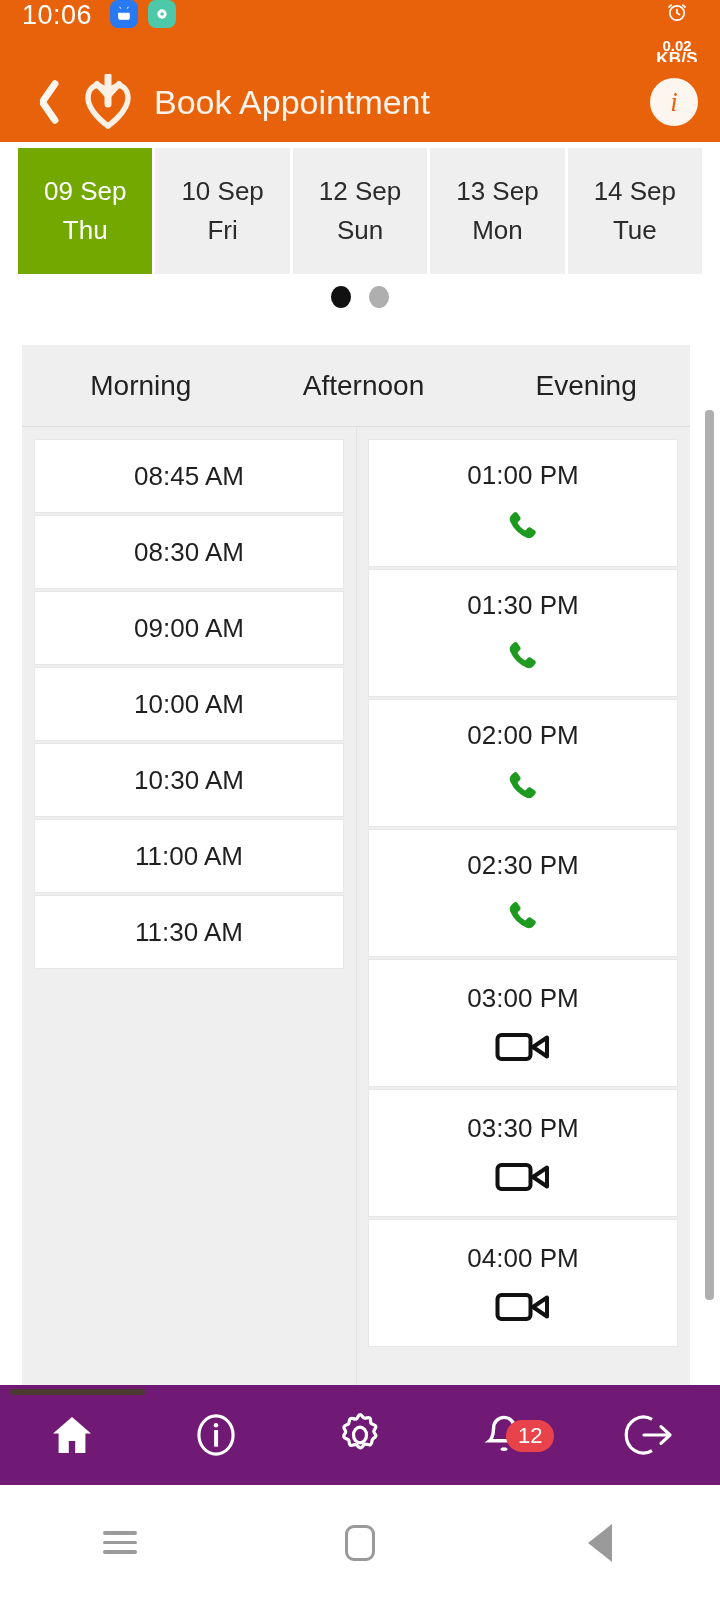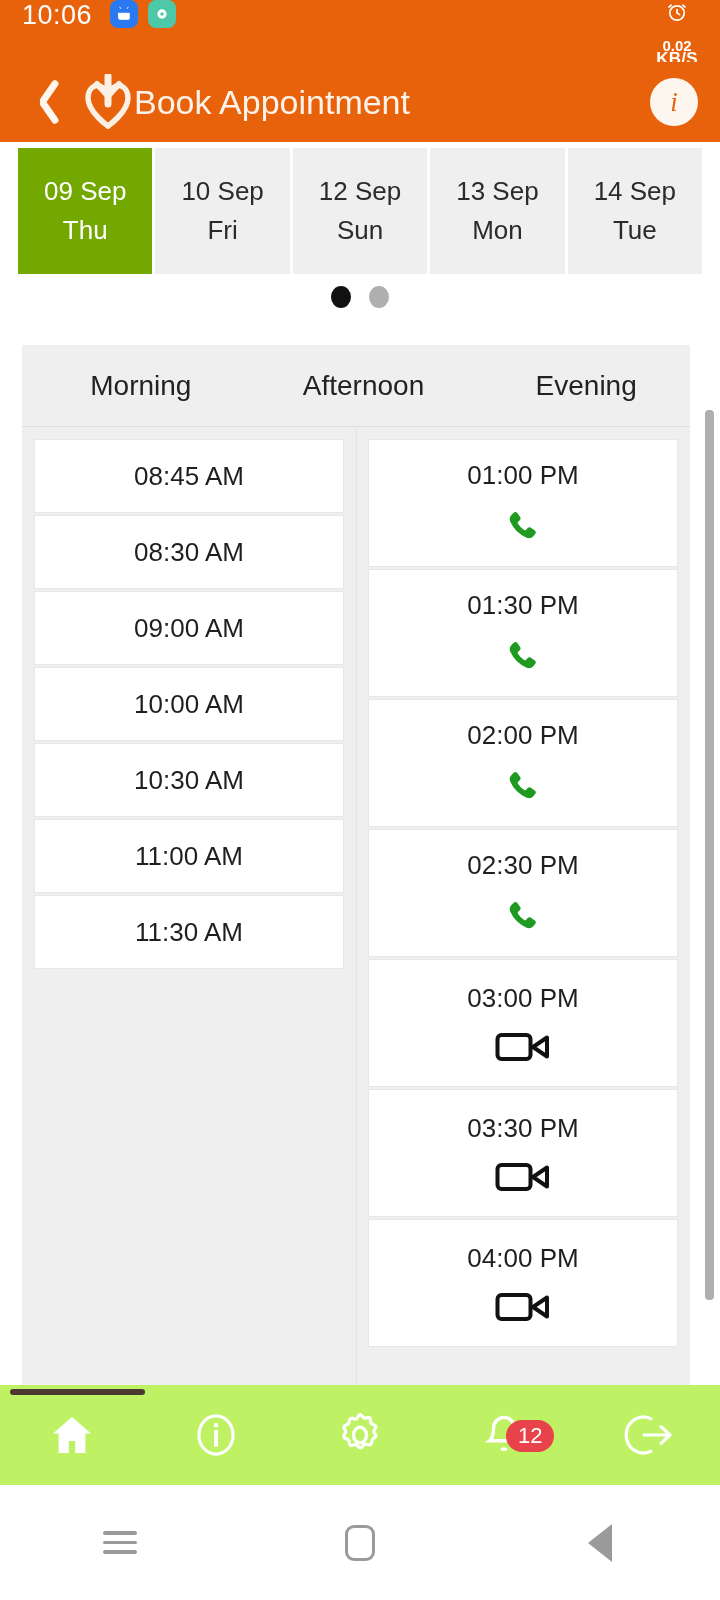--- a/index.html
+++ b/index.html
@@ -43,21 +43,21 @@
     background: #E8620C; display: flex; align-items: center; padding: 0 22px;
   }
   .back-chevron { width: 42px; height: 52px; position: relative; cursor: pointer; }
   .back-chevron::before, .back-chevron::after {
     content: ""; position: absolute; left: 16px; width: 7px; height: 27px;
     background: #fdf6ee; border-radius: 4px;
   }
   .back-chevron::before { top: 0px; transform: rotate(35deg); transform-origin: bottom; }
   .back-chevron::after { top: 25px; transform: rotate(-35deg); transform-origin: top; }
   .brand-logo { margin-left: 18px; width: 52px; height: 56px; }
-  .appbar-title { color: #fdf3ea; font-size: 34px; margin-left: 0; font-weight: normal; }
+  .appbar-title { color: #fdf3ea; font-size: 34px; margin-left: 20px; font-weight: normal; }
   .appbar-spacer { flex: 1; }
   .info-btn {
     width: 48px; height: 48px; border-radius: 50%; background: #fdf6ef;
     display: flex; align-items: center; justify-content: center;
     color: #E8620C; font-size: 27px; font-family: "Liberation Serif", serif; font-style: italic;
   }
 
   
   .date-strip {
     position: absolute; top: 142px; left: 0; width: 720px; height: 132px;
@@ -110,21 +110,21 @@
 
   
   .scroll-thumb {
     position: absolute; top: 410px; right: 6px; width: 9px; height: 890px;
     background: #AFAFAF; border-radius: 4px;
   }
 
   
   .bottomnav {
     position: absolute; top: 1385px; left: 0; width: 720px; height: 100px;
-    background: #bef264; display: flex; align-items: center;
+    background: #701a75; display: flex; align-items: center;
   }
   .nav-indicator { position: absolute; top: 4px; left: 10px; width: 135px; height: 6px; background: #4a3a30; border-radius: 3px; }
   .nav-item { flex: 1; display: flex; align-items: center; justify-content: center; position: relative; cursor: pointer; }
   .badge {
     position: absolute; top: 10px; left: 50%; margin-left: 2px;
     background: #E8434A; color: #fff; font-size: 22px;
     border-radius: 22px; padding: 3px 12px; line-height: 26px;
   }
 
   

